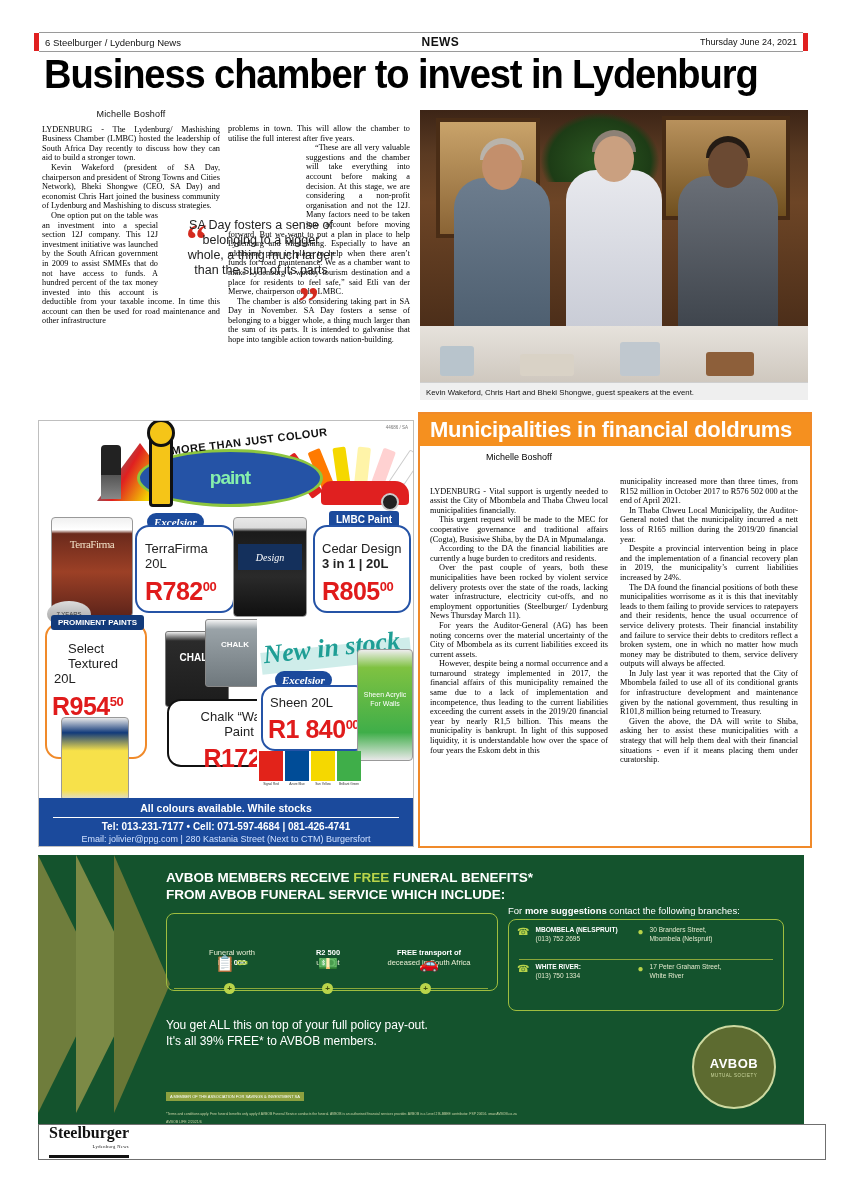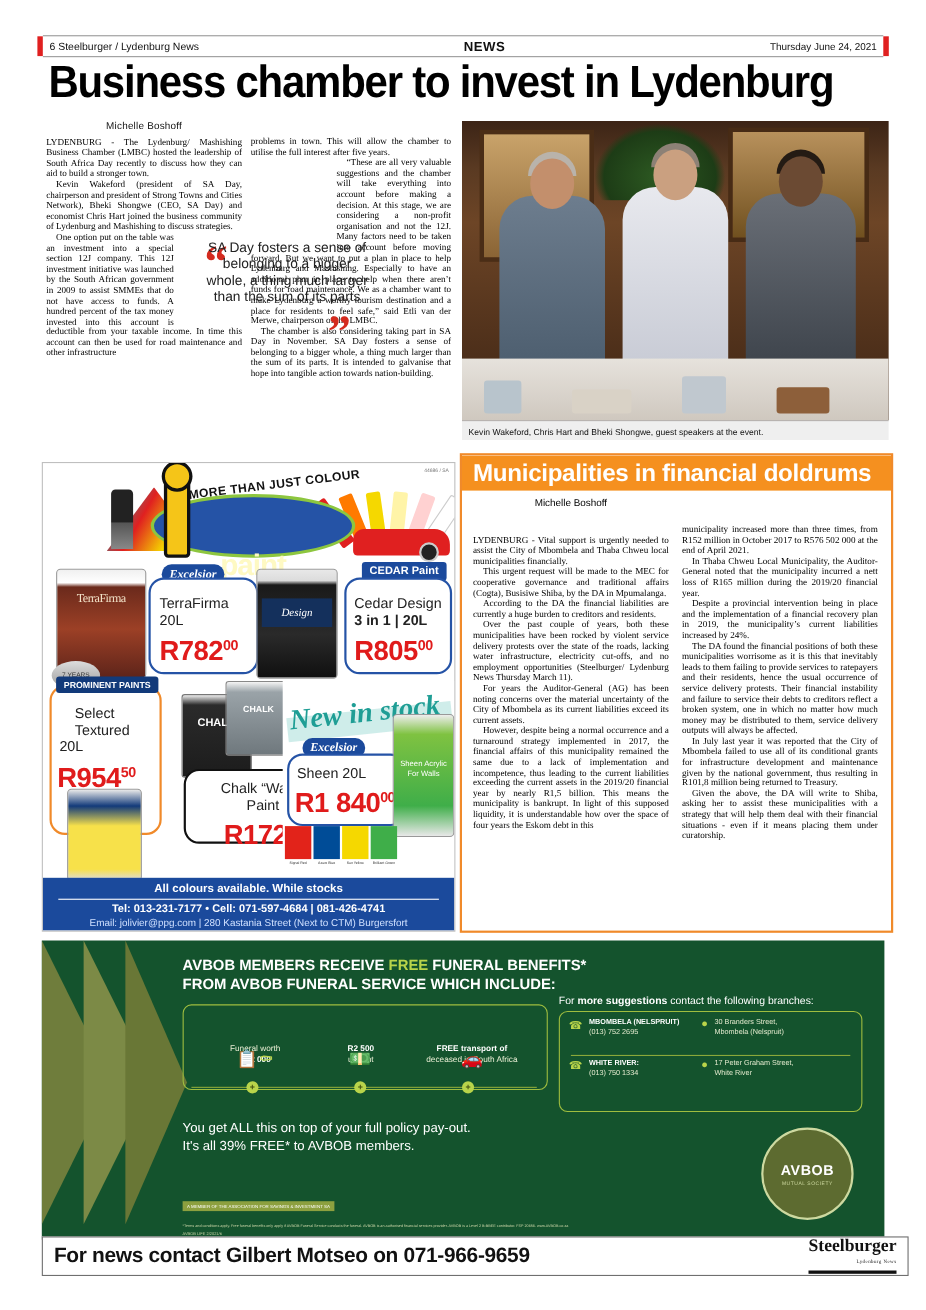--- a/index.html
+++ b/index.html
@@ -183,22 +183,22 @@
   .ipaint-logo {
     position: absolute; left: 0; top: 6px; width: 374px; height: 80px;
   }
   .ip-ellipse {
     position:absolute; left: 98px; top: 22px; width: 180px; height: 52px;
     background:#2553a6; border: 3px solid #8dc63f; border-radius: 50%;
   }
   .ip-paint-word {
     position:absolute; left: 0; top: 0; width:100%; height:100%;
     display:flex; align-items:center; justify-content:center;
-    color:#fef9c3; font-family:"Liberation Sans", sans-serif;
-    font-weight:bold; font-size:27px; letter-spacing:-1px;margin-top:36px;
+    color:#86efac; font-family:"Liberation Sans", sans-serif;
+    font-weight:bold; font-size:19px; letter-spacing:-1px;
   }
   .ip-i {
     position:absolute; left: 110px; top: 8px; width: 18px; height: 66px;
     background:#f5c518; border:3px solid #111; border-radius: 4px;
   }
   .ip-dot {
     position:absolute; left: 108px; top: -8px; width: 22px; height: 22px;
     background:#f5c518; border:3px solid #111; border-radius:50%;
   }
   .ip-tag {
@@ -521,21 +521,21 @@
     <div class="brand-pill" style="left:108px;top:92px;background:#1b4a9c;border-radius:14px;font-family:'Liberation Serif',serif;font-style:italic;font-size:11px;">Excelsior</div>
     <div class="prod-card" style="left:96px;top:104px;width:96px;height:84px;">
       <div class="prod-name" style="padding:14px 0 0 8px;">TerraFirma</div>
       <div class="prod-name" style="padding:0 0 0 8px;">20L</div>
       <div class="price" style="padding:3px 0 0 8px;"><span>R782</span><sup>00</sup></div>
     </div>
 
     <div class="tin" style="left:194px;top:96px;width:72px;height:98px;background:linear-gradient(180deg,#e8e8e8 0%,#dcdcdc 10%,#1a1a1a 14%,#2a2a2a 60%,#101010 100%);border:1px solid #999;">
       <div style="position:absolute;left:4px;top:26px;right:4px;height:26px;background:#14305c;color:#fff;font-family:'Liberation Serif',serif;font-size:10px;display:flex;align-items:center;justify-content:center;font-style:italic;">Design</div>
     </div>
-    <div class="brand-pill" style="left:290px;top:90px;background:#1b4a9c;">CEDAR Paint</div>
+    <div class="brand-pill" style="left:290px;top:90px;background:#1b4a9c;">LMBC Paint</div>
     <div class="prod-card" style="left:274px;top:104px;width:94px;height:84px;">
       <div class="prod-name" style="padding:14px 0 0 7px;">Cedar Design</div>
       <div class="prod-name" style="padding:0 0 0 7px;font-weight:bold;">3 in 1 | 20L</div>
       <div class="price" style="padding:3px 0 0 7px;"><span>R805</span><sup>00</sup></div>
     </div>
 
     <div class="prod-card" style="left:6px;top:202px;width:98px;height:132px;border-color:#f08a2a;">
       <div class="brand-pill" style="left:4px;top:-10px;background:#123a7a;font-size:8px;">PROMINENT PAINTS</div>
       <div class="prod-name" style="padding:16px 0 0 21px;">Select Textured</div>
       <div class="prod-name" style="padding:0 0 0 7px;">20L</div>
@@ -695,20 +695,19 @@
     </div>
 
     <div class="av-badges">
       <div class="av-badge">A MEMBER OF THE ASSOCIATION FOR SAVINGS &amp; INVESTMENT SA</div>
     </div>
     <div class="av-disclaimer">*Terms and conditions apply. Free funeral benefits only apply if AVBOB Funeral Service conducts the funeral. AVBOB is an authorised financial services provider. AVBOB is a Level 2 B-BBEE contributor. FSP 20656. www.AVBOB.co.za</div>
     <div class="av-fsp">AVBOB LIFE 2/2021/6</div>
   </div>
 
   <div class="footer-strip">
-    <div class="footer-text">For news contact  Gilbert Motseo on 071-966-9659</div>
     <div class="footer-logo">
       <span>Steelburger</span>
       <small>Lydenburg News</small>
     </div>
   </div>
 
 </div>
 
 </body></html>

